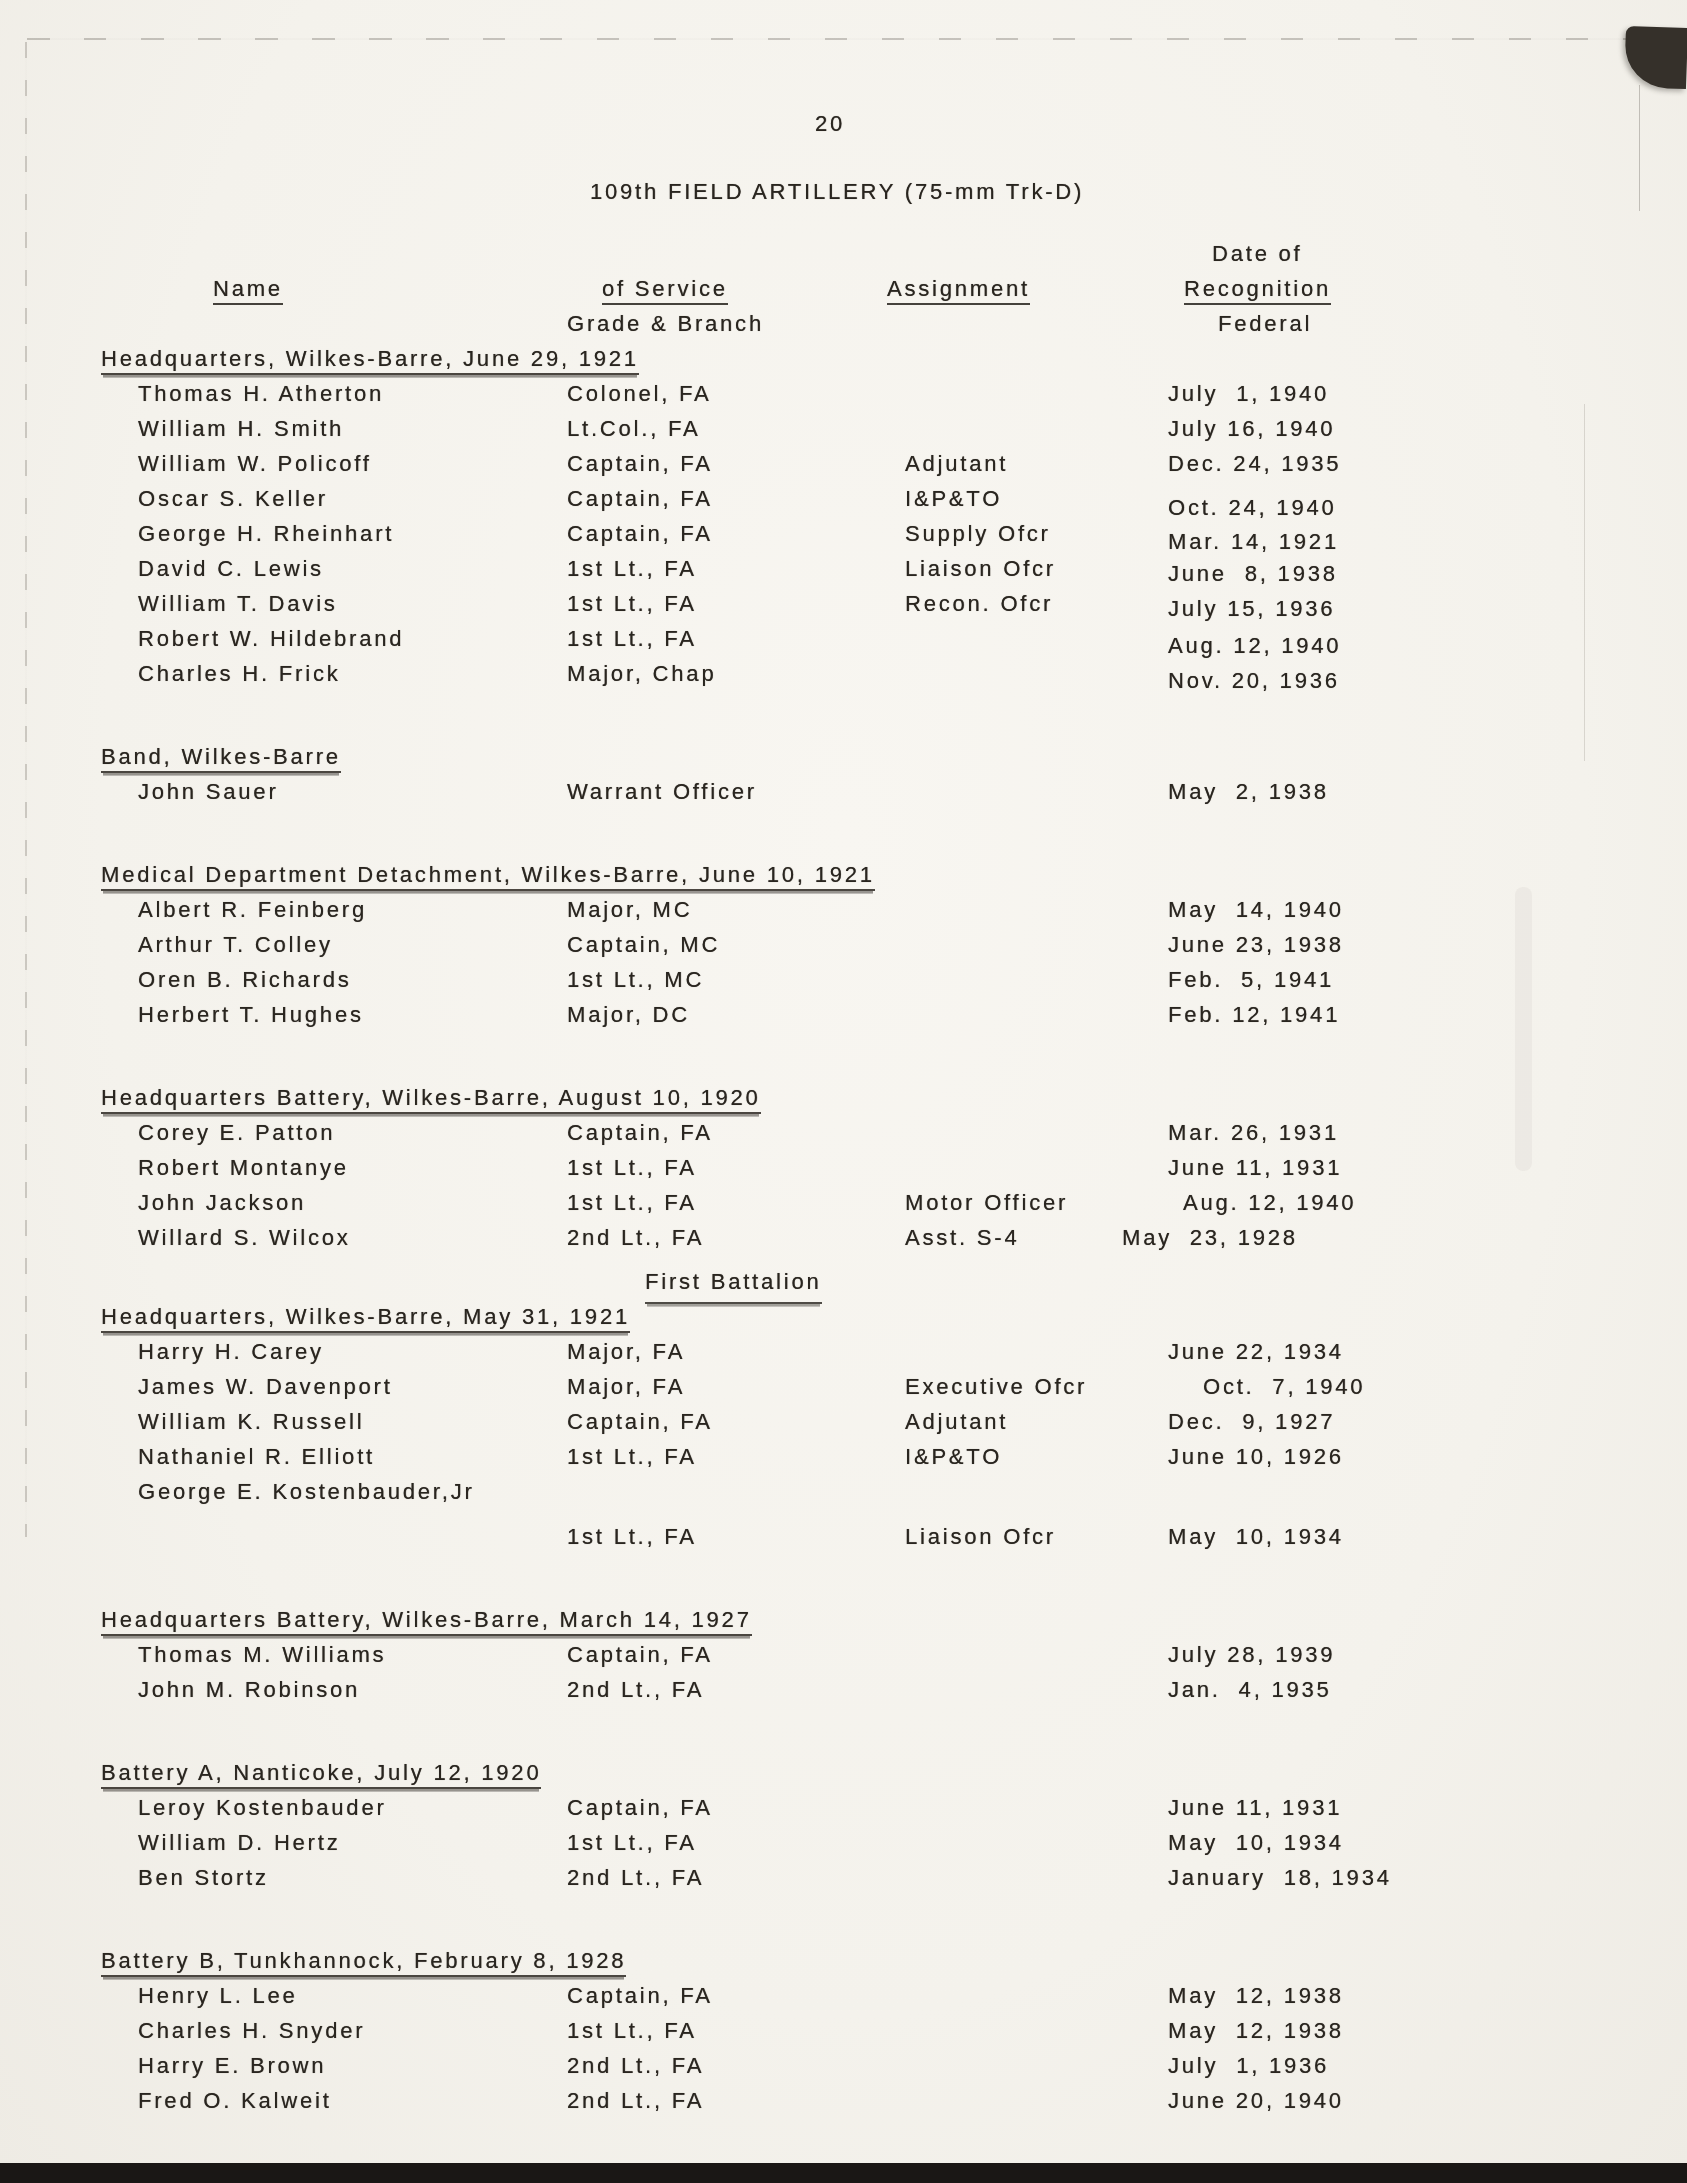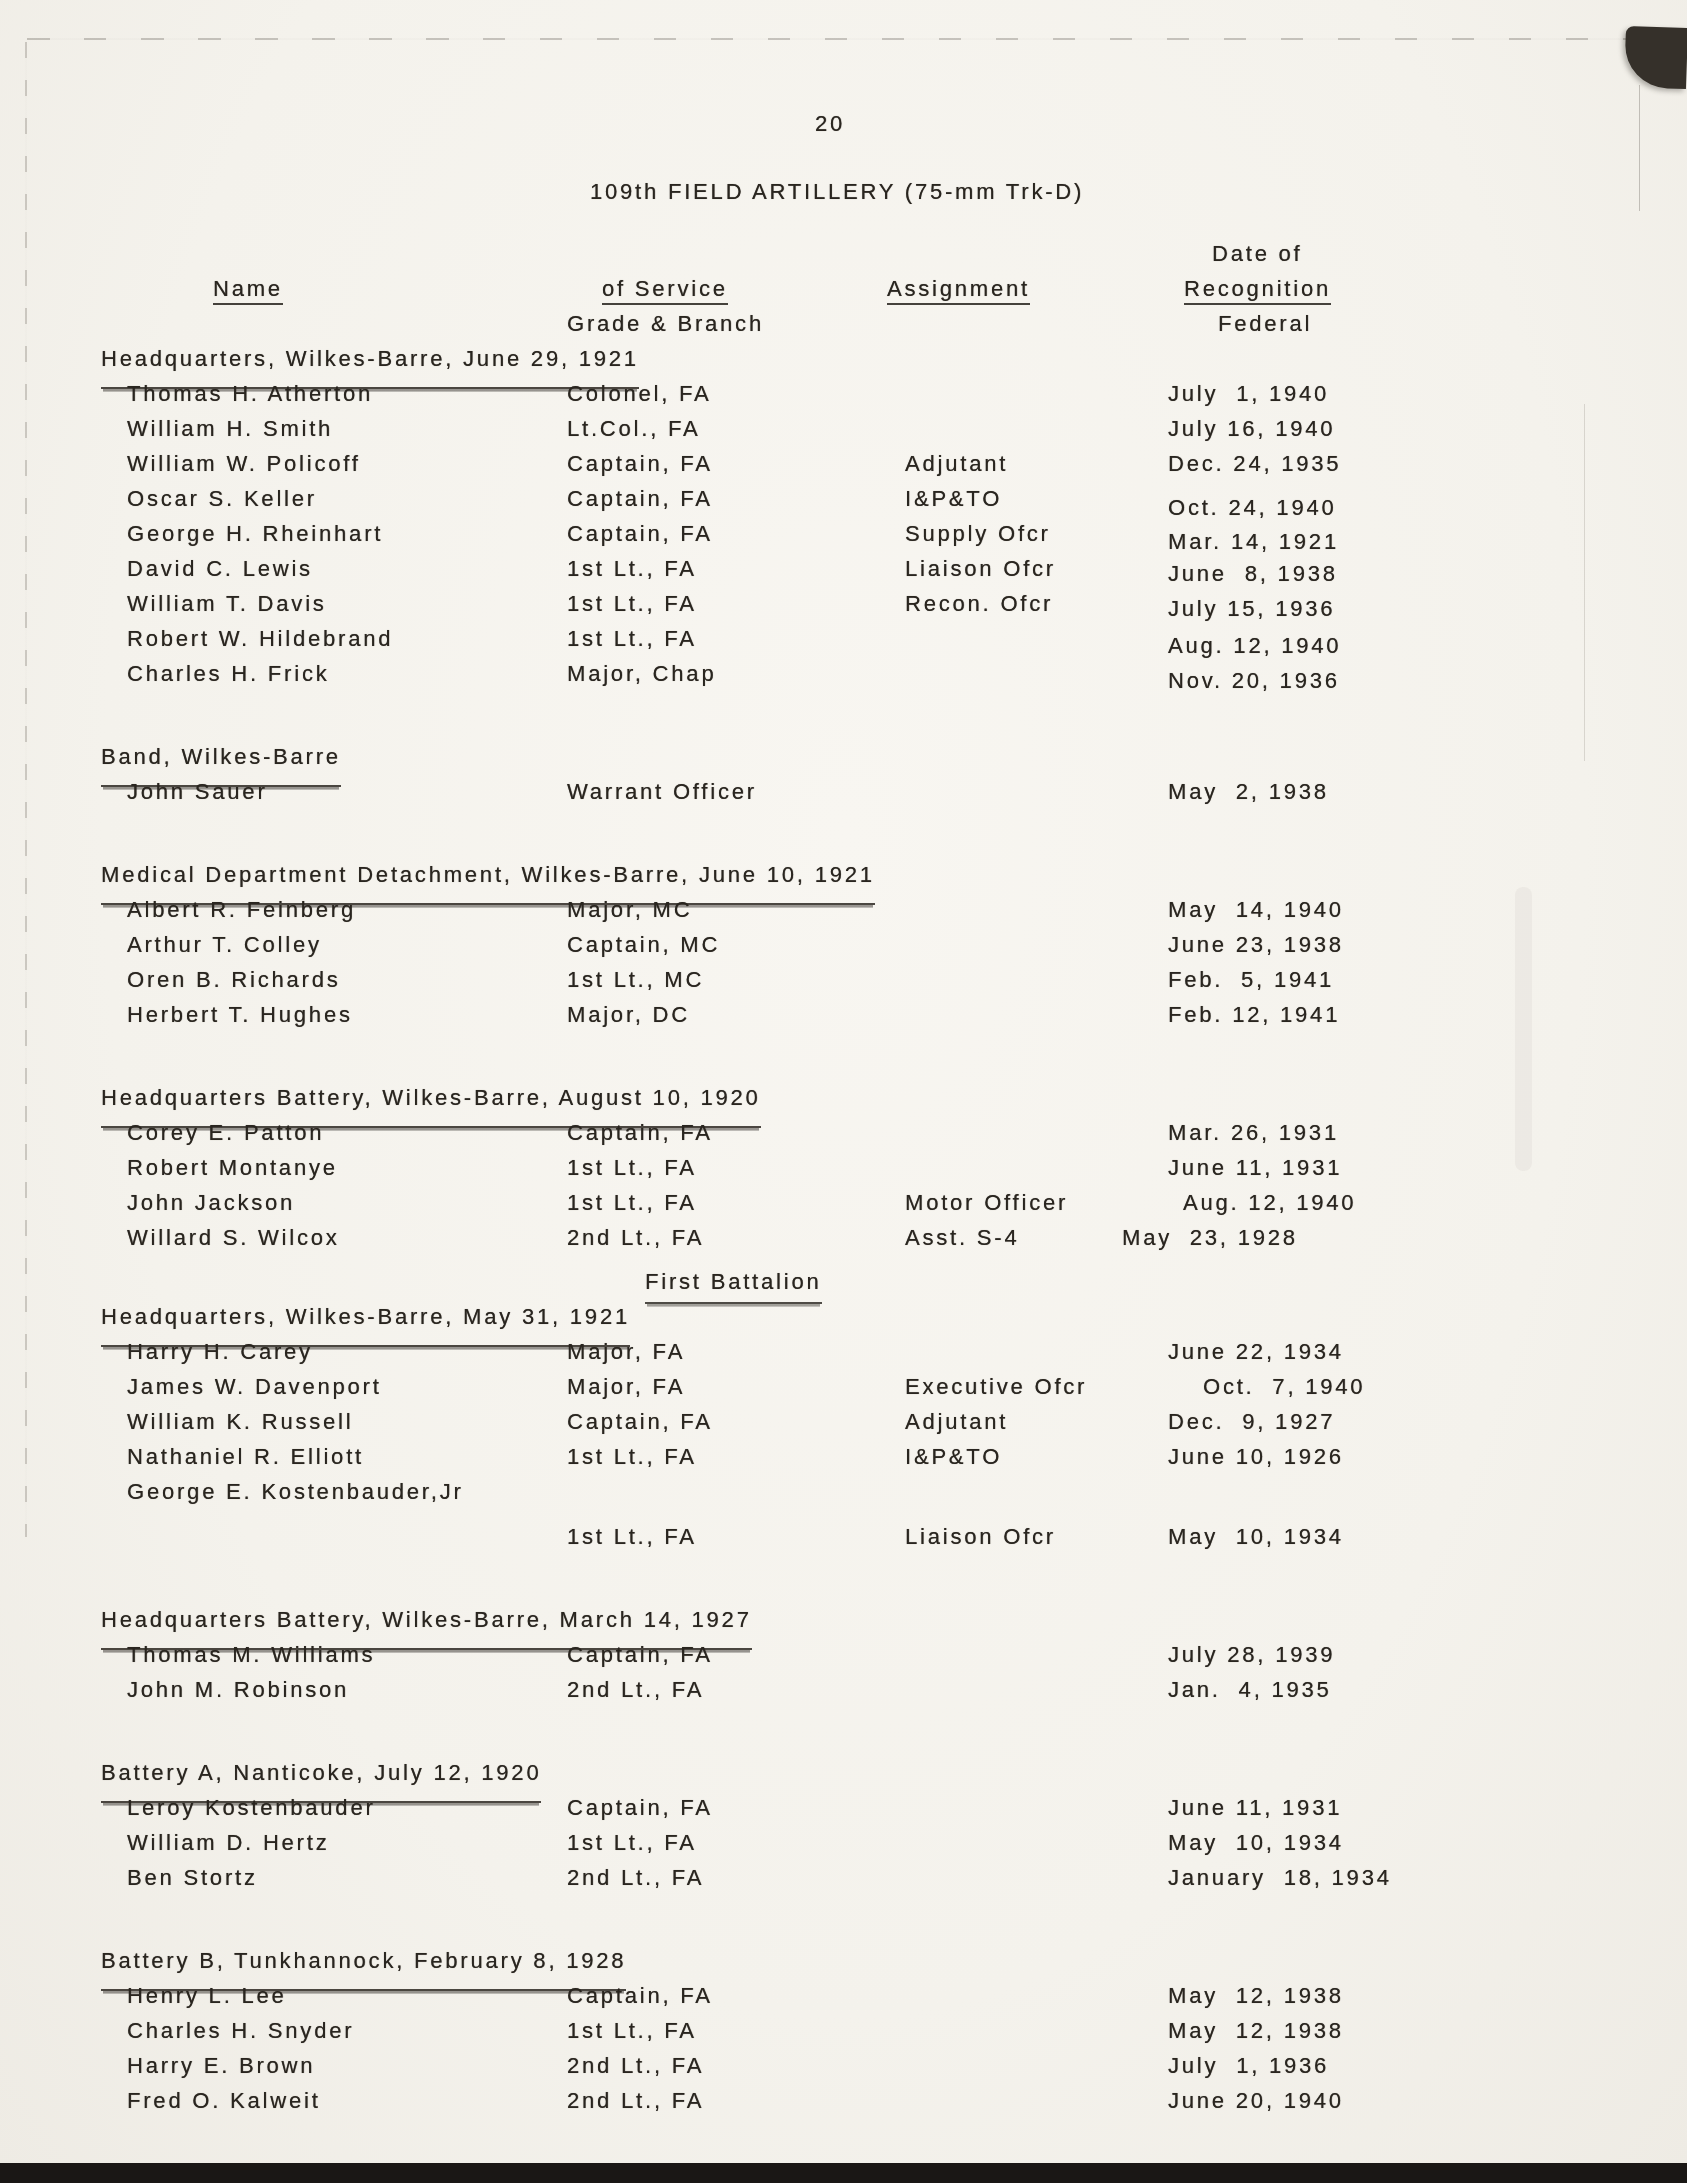--- a/index.html
+++ b/index.html
@@ -27,22 +27,22 @@
   .streak{position:absolute;left:1515px;top:887px;width:17px;height:284px;background:rgba(96,88,78,.05);border-radius:8px;}
   
   .page-number{position:absolute;left:815px;top:111px;}
   .doc-title{position:absolute;left:590px;top:179px;white-space:pre;}
   .content{position:absolute;left:101px;top:241px;width:1522px;}
   .line{position:relative;height:35px;}
   .line span{position:absolute;top:0;white-space:pre;}
   .x-datehdr{left:1111px;} .x-gradehdr{left:466px;} .x-fed{left:1117px;}
   .x-namehdr{left:112px;} .x-servicehdr{left:501px;} .x-assignhdr{left:786px;} .x-rechdr{left:1083px;}
   .u{padding-bottom:1.3px;border-bottom:2px solid rgba(38,34,28,.85);}
-  .c-name{left:26px;} .c-grade{left:466px;} .c-assign{left:804px;} .c-date{left:1067px;}
-  .sec-title{left:0;padding-bottom:15px;border-bottom:2.6px solid rgba(36,32,26,.82);
+  .c-name{left:37px;} .c-grade{left:466px;} .c-assign{left:804px;} .c-date{left:1067px;}
+  .sec-title{left:0;padding-bottom:1px;border-bottom:2.6px solid rgba(36,32,26,.82);
     box-shadow:0 4.6px 0 -2px rgba(36,32,26,.45);}
   .group-title{left:544px;padding-bottom:7px;border-bottom:2.6px solid rgba(36,32,26,.8);
     box-shadow:0 4.6px 0 -2px rgba(36,32,26,.4);}
   .section{margin-top:48px;}
   .section.first{margin-top:0;}
   .section.tight{margin-top:9.3px;}
   .line.cont{margin-top:10px;}
 </style>
 </head>
 <body>

